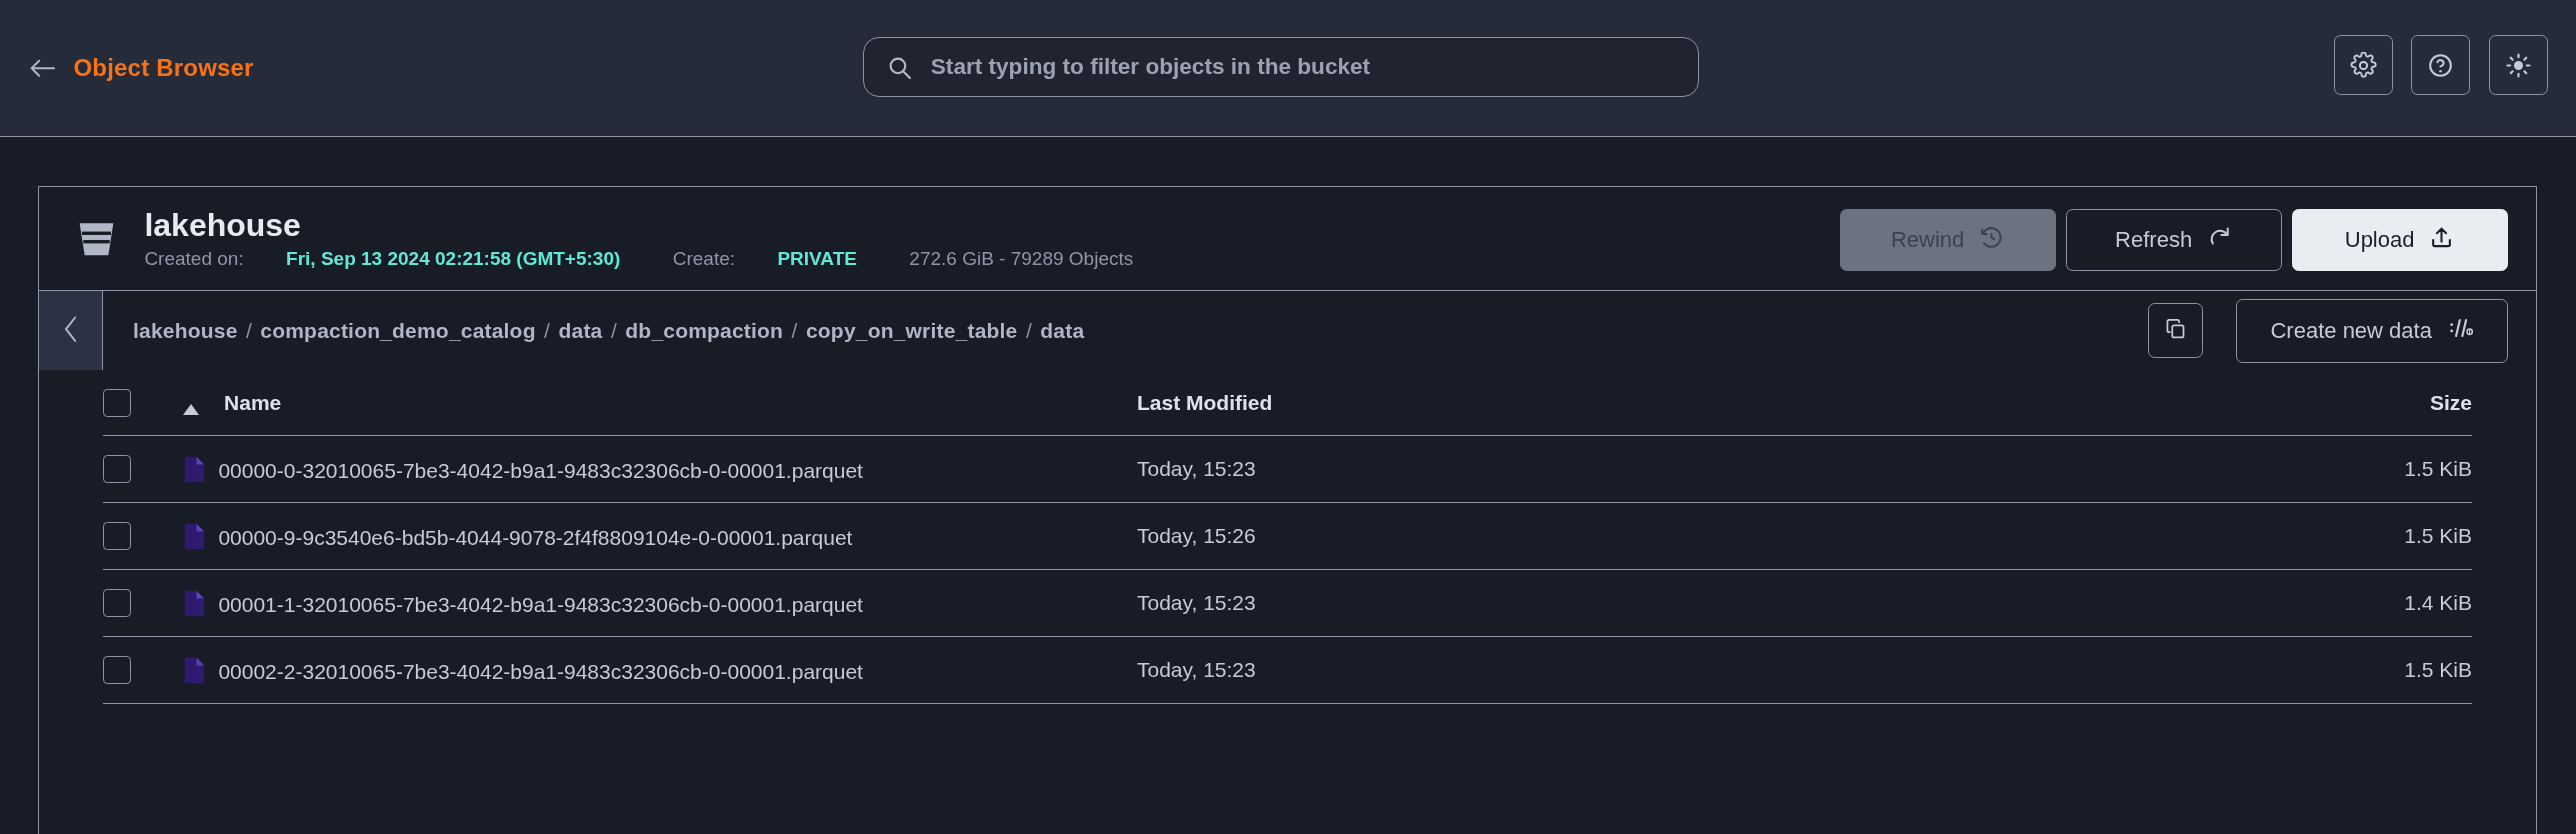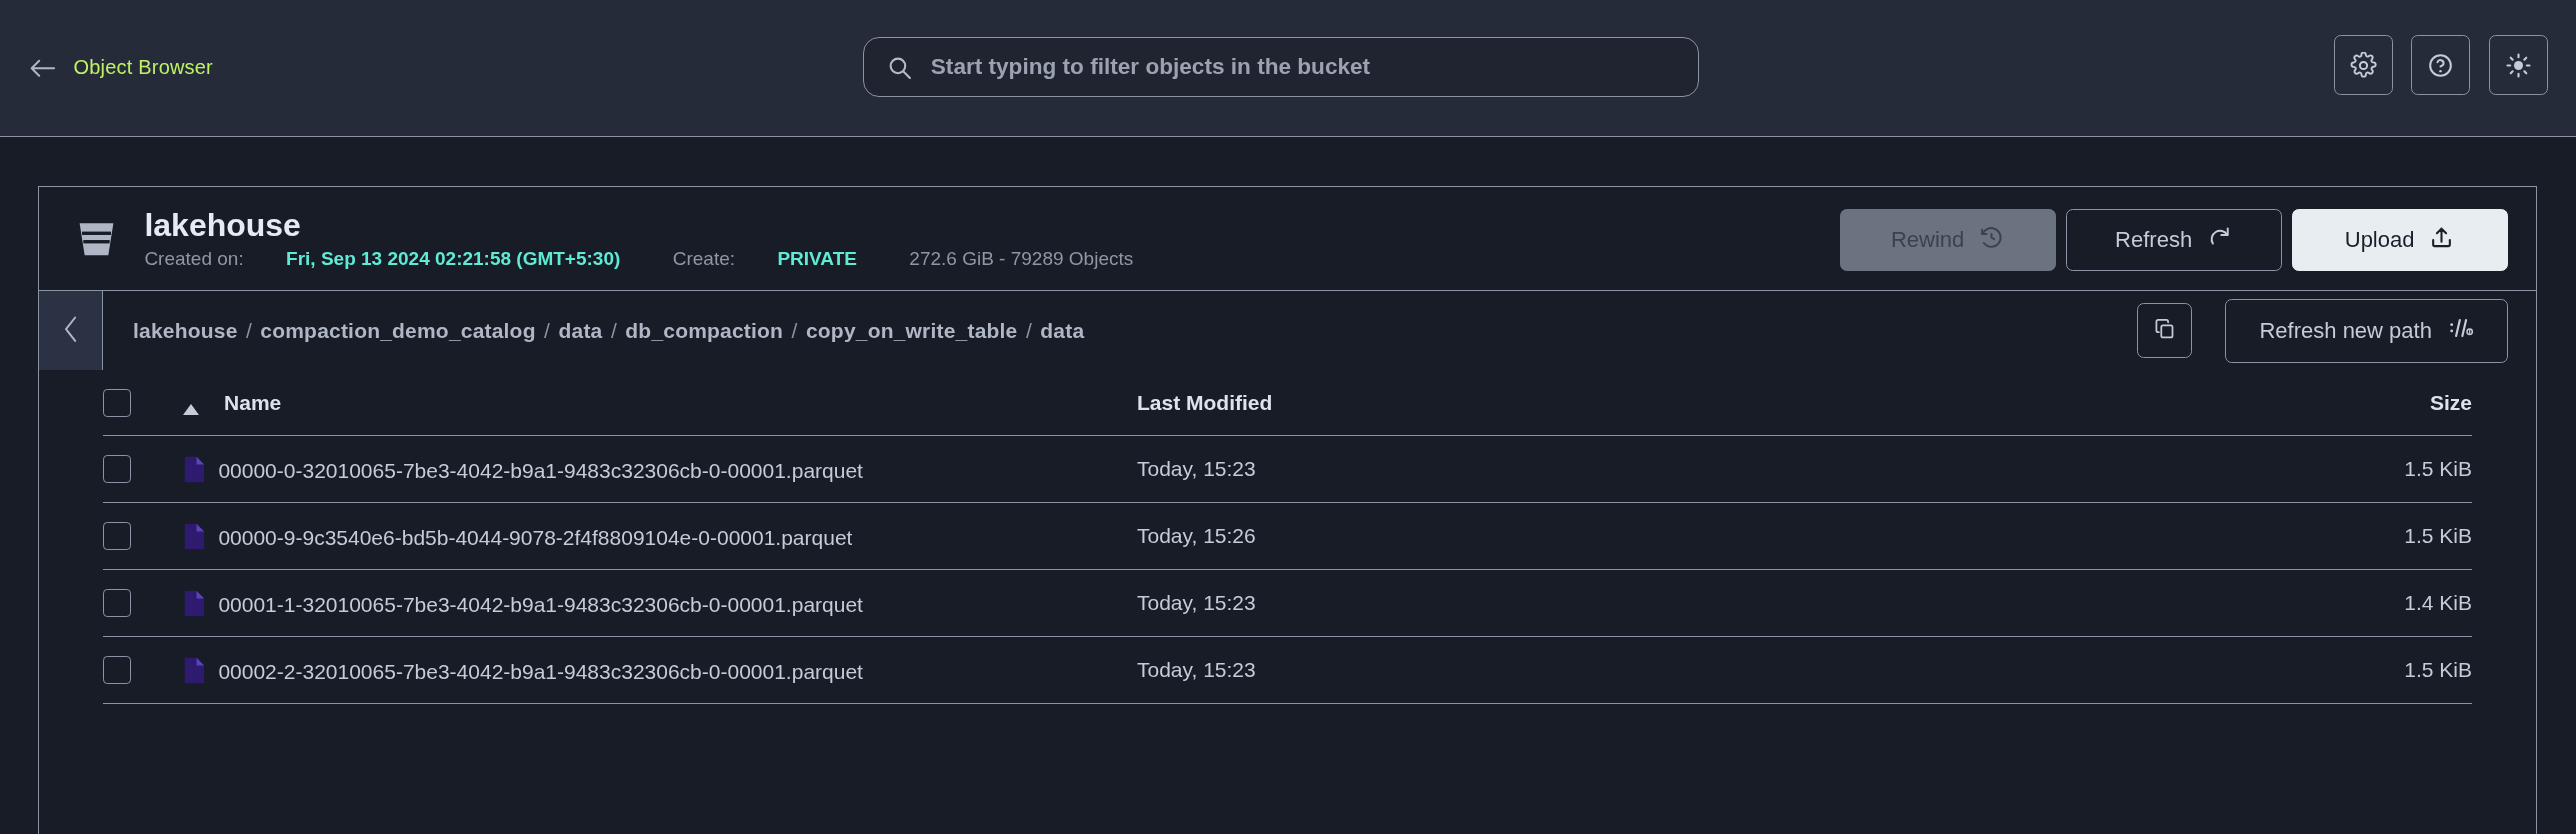--- a/index.html
+++ b/index.html
@@ -22,21 +22,21 @@
   .back-area {
     display: flex; align-items: center; gap: 16.7px;
     margin-left: 28.4px;
   }
   .back-arrow {
     width: 28.4px; height: 28.4px;
     display: flex; align-items: center; justify-content: center;
     color: #AFB6C6; font-size: 28.4px; line-height: 1;
   }
   .page-title {
-    font-size: 20px; font-weight: normal; color: #bef264;
+    font-size: 24px; font-weight: bold; color: #f97316;
     letter-spacing: 0.2px;
   }
 
   .search-wrap {
     position: absolute; left: 863px; top: 37px;
     width: 836px; height: 60px;
     border: 1.7px solid #8C93A4; border-radius: 16px;
     background: #1F2430;
     display: flex; align-items: center; gap: 18.4px;
     padding: 0 23.4px;
@@ -319,21 +319,21 @@
     </div>
     <div class="copy-btn">
       <span>
         <svg width="23.4" height="23.4" viewBox="0 0 24 24" fill="none" aria-hidden="true">
           <rect x="8.5" y="8.5" width="11.5" height="12.5" rx="1.8" stroke="#C5CBD8" stroke-width="1.8"></rect>
           <path d="M15.5 5.5v-.7c0-1-.8-1.8-1.8-1.8H5.3c-1 0-1.8.8-1.8 1.8v9c0 1 .8 1.8 1.8 1.8H6" stroke="#C5CBD8" stroke-width="1.8" stroke-linecap="round"></path>
         </svg>
       </span>
     </div>
     <div class="create-path-btn">
-      <span>Refresh new path</span>
+      <span>Create new data</span>
       <span>
         <svg width="25" height="22" viewBox="0 0 30 26" fill="none" aria-hidden="true">
           <circle cx="3.2" cy="9" r="1.7" fill="#C5CBD8"></circle>
           <circle cx="3.2" cy="16.5" r="1.7" fill="#C5CBD8"></circle>
           <path d="M13 3.5L8.5 22.5M20.5 3.5L16 22.5" stroke="#C5CBD8" stroke-width="2.6" stroke-linecap="round"></path>
           <circle cx="24.8" cy="17.5" r="3.2" stroke="#C5CBD8" stroke-width="1.8"></circle>
           <path d="M24.8 15.6v3.8" stroke="#C5CBD8" stroke-width="1.5" stroke-linecap="round"></path>
         </svg>
       </span>
     </div>

